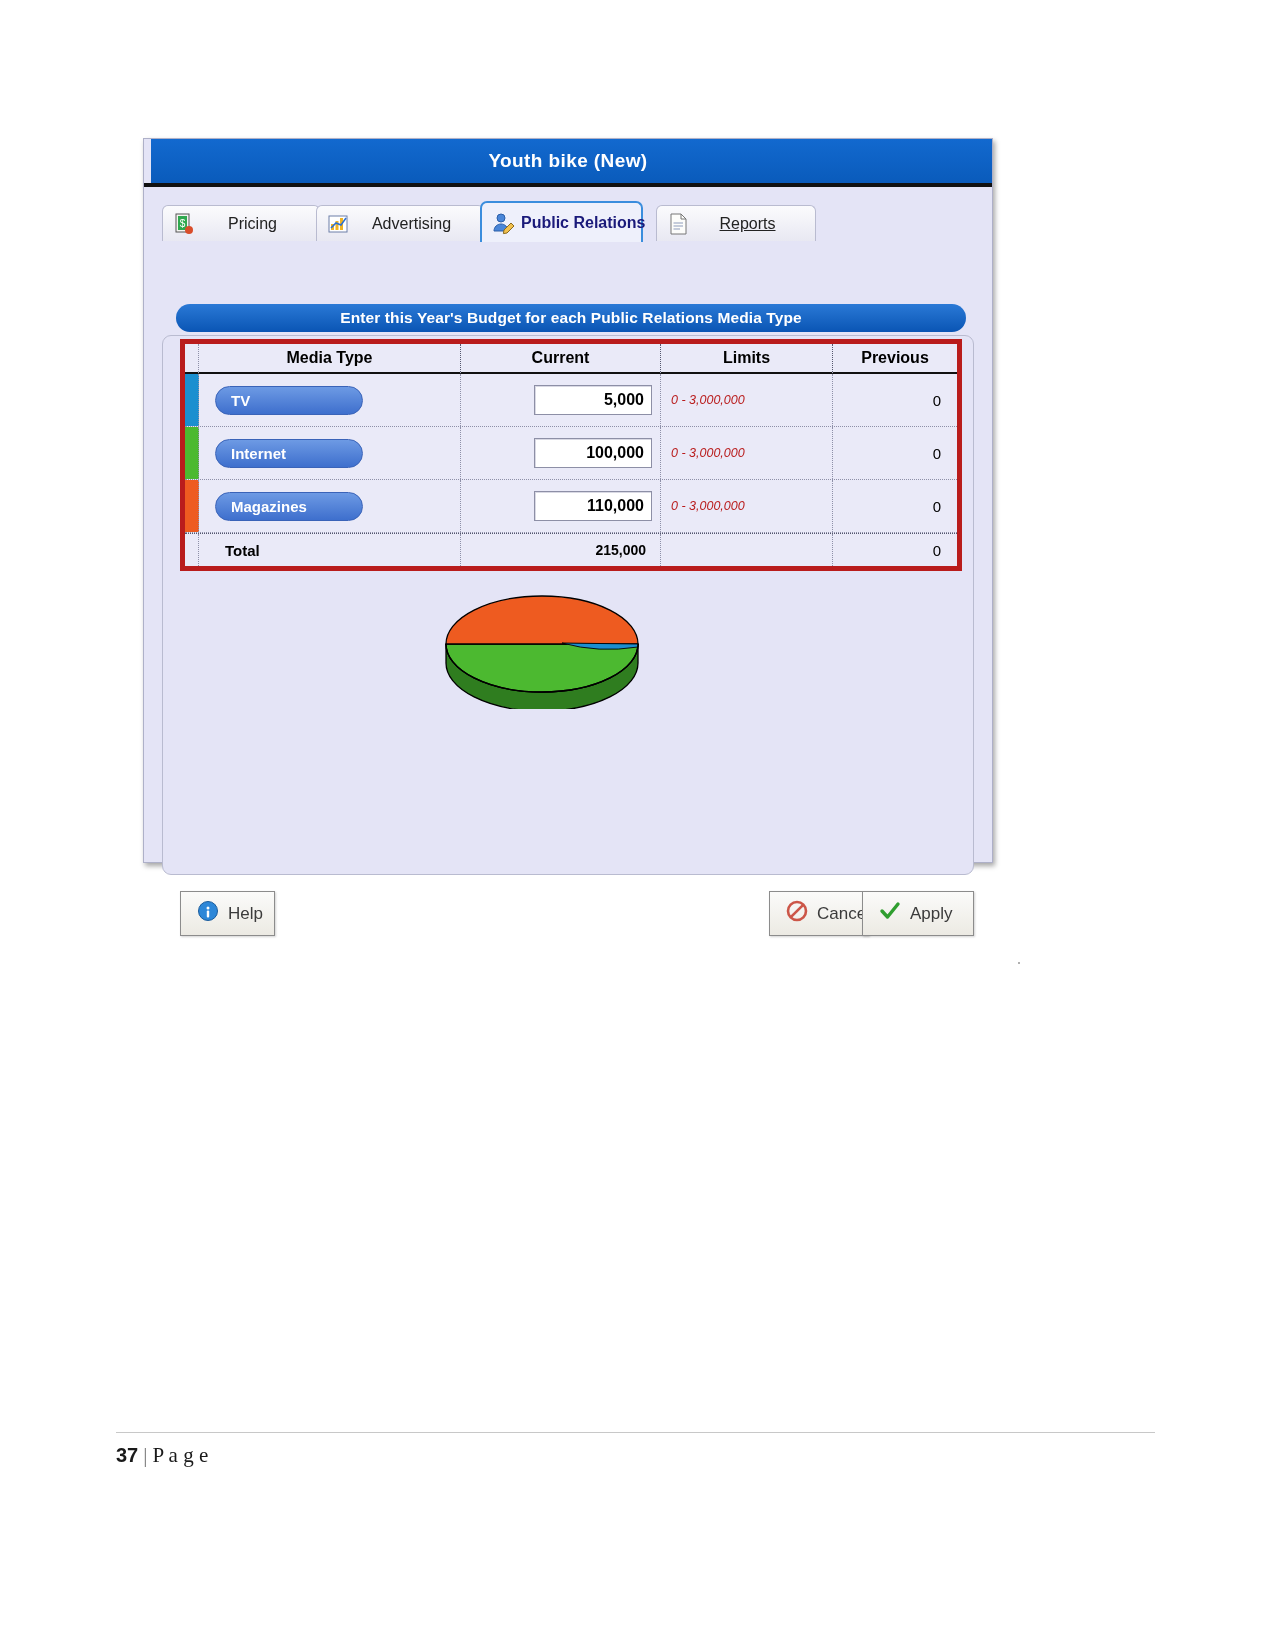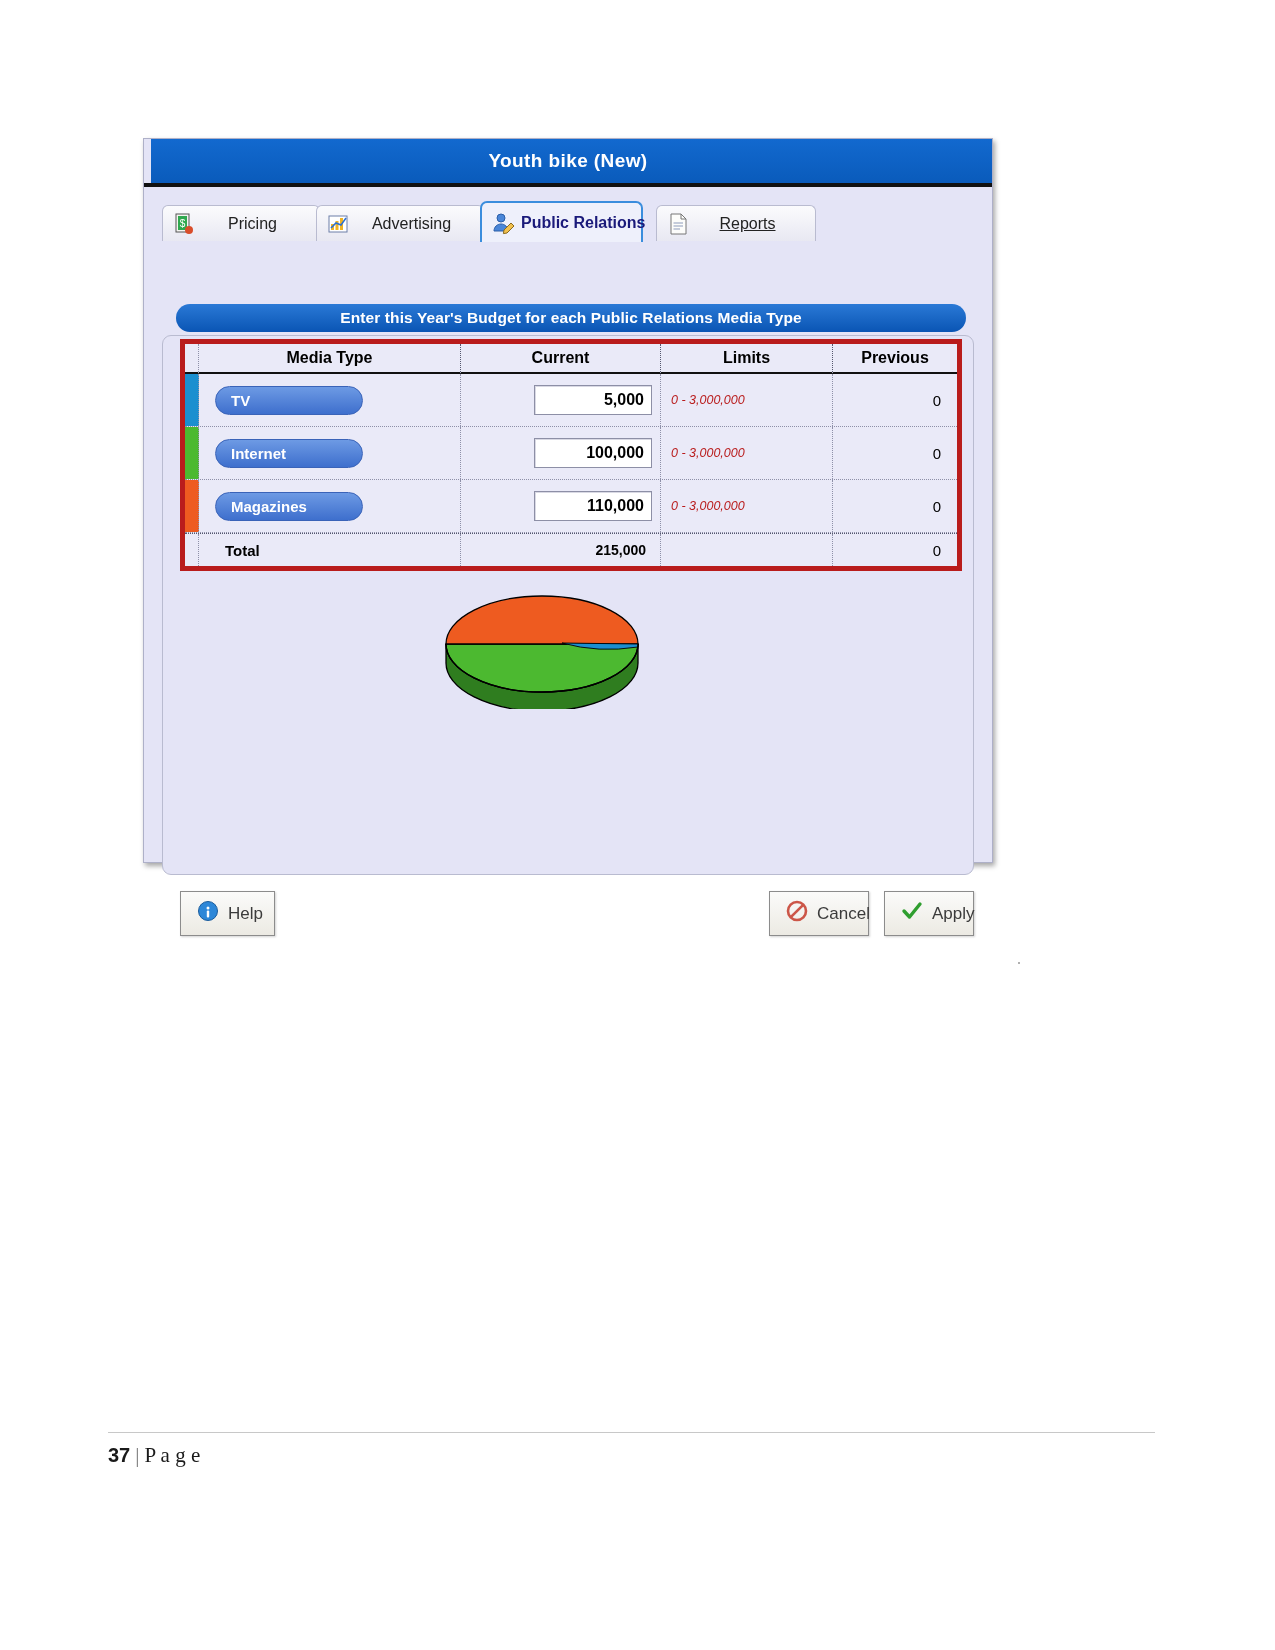--- a/index.html
+++ b/index.html
@@ -142,26 +142,26 @@
     background:linear-gradient(#fbfbfa,#eceae3);
     border:1px solid #8c8c8c;
     box-shadow:1px 1px 2px rgba(0,0,0,.18);
     display:flex;align-items:center;gap:9px;
     padding:0 16px;
     font-size:17px;color:#3b3b3b;
     box-sizing:border-box;
   }
   #btn-help{left:18px;top:752px;width:95px;align-items:center;}
   #btn-cancel{right:105px;top:752px;width:100px;}
-  #btn-apply{right:0px;top:752px;width:90px;}
+  #btn-apply{right:0px;top:752px;width:112px;}
   #btnrow{position:absolute;left:18px;right:18px;top:0;height:0;}
 
   
   #pagefooter{
-    position:absolute;left:108px;right:120px;top:1432px;
+    position:absolute;left:116px;right:120px;top:1432px;
   }
   #footrule{border-top:1px solid #c8c8c8;width:100%;}
   #foottext{
     margin-top:10px;font-family:"Liberation Serif", serif;font-size:21px;color:#1a1a1a;
   }
   #foottext b{font-family:"Liberation Sans", sans-serif;font-size:20px;}
   #foottext .sep{color:#7a7a7a;margin:0 5px;}
   #stray-dot{position:absolute;left:1018px;top:962px;width:2px;height:2px;background:#b0b0b0;}
 </style>
 </head>

